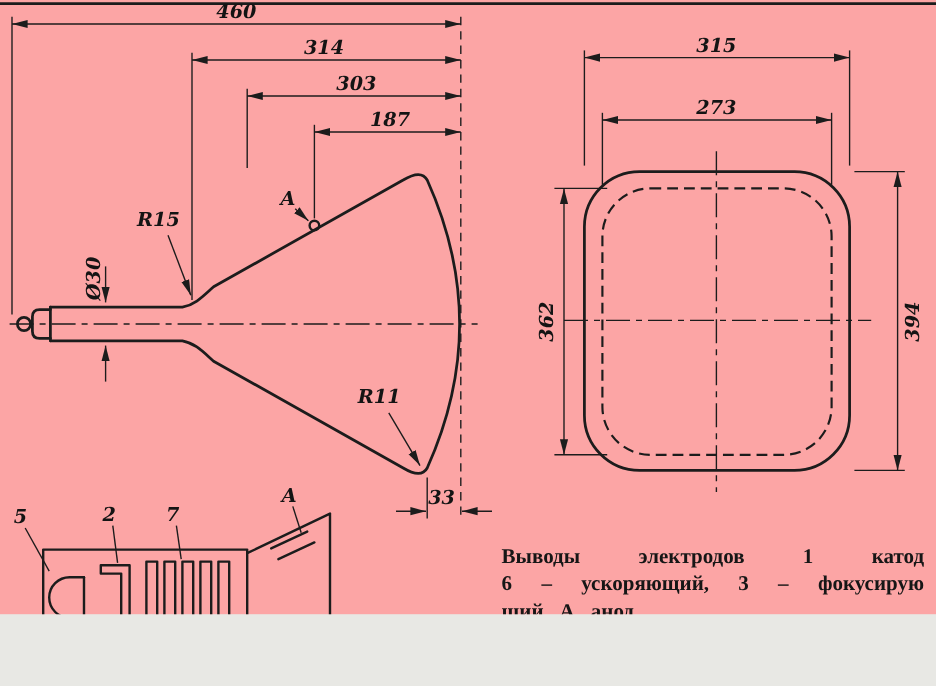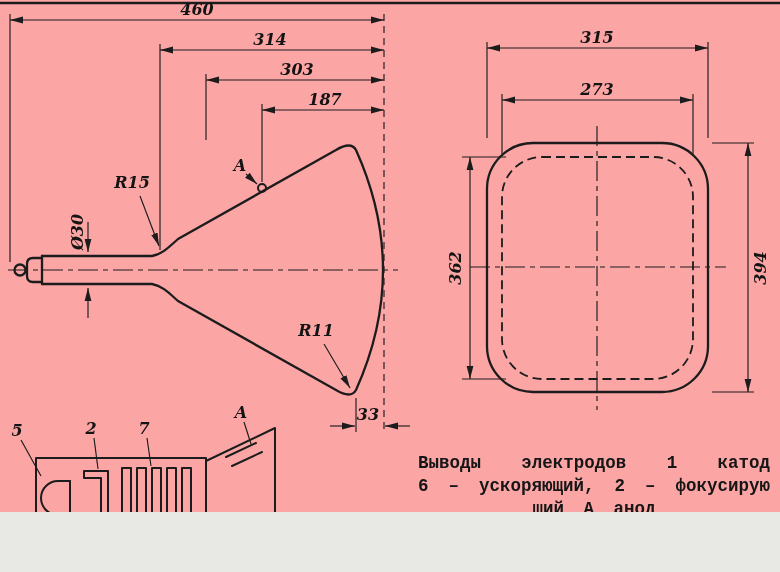--- a/index.html
+++ b/index.html
@@ -10,24 +10,24 @@
   .ol2{stroke:#1c1c1c;stroke-width:2;fill:none;stroke-linecap:round;stroke-linejoin:round;}
   .dim{stroke:#1c1c1c;stroke-width:1.15;fill:none;}
   .cl {stroke:#1c1c1c;stroke-width:1.15;fill:none;stroke-dasharray:20 5 5 5;}
   .dash{stroke:#1c1c1c;stroke-width:1.15;fill:none;stroke-dasharray:7 5;}
   .dashr{stroke:#1c1c1c;stroke-width:1.8;fill:none;stroke-dasharray:9 5;}
   .arrows{marker-start:url(#arr);marker-end:url(#arr);}
   .ae{marker-end:url(#arr);}
   text.t{font-family:"DejaVu Serif",serif;font-style:italic;font-weight:700;font-size:16px;
          fill:#141414;text-anchor:middle;}
   .caption{position:absolute;left:418px;top:452px;width:352px;
-           font-family:Liberation Mono, monospace;
+           font-family:Liberation Serif, serif;
            font-weight:700;font-size:17.5px;line-height:1.32;color:#161616;}
   .cap-line.j{text-align:justify;text-align-last:justify;}
-  .cap-line.last{word-spacing:9px;text-align:center;}
+  .cap-line.last{word-spacing:9px;}
 </style>
 </head>
 <body>
 
 <div class="page">
 <svg width="780" height="572" viewBox="0 0 780 572">
   <defs>
     <marker id="arr" orient="auto-start-reverse" markerUnits="userSpaceOnUse" markerWidth="14" markerHeight="8" refX="13" refY="4">
       <path d="M13,4 L0,0.6 L0,7.4 Z" fill="#1c1c1c"></path>
     </marker>
@@ -142,16 +142,16 @@
     <text class="t" x="241" y="418">A</text>
     <text class="t" x="15" y="558">4</text>
     <text class="t" x="57" y="562">1</text>
     <text class="t" x="151" y="562">6</text>
     <text class="t" x="183" y="562">3</text>
   </g>
 </svg>
 
 <div class="caption">
   <div class="cap-line j">Выводы электродов 1 катод</div>
-  <div class="cap-line j">6 – ускоряющий, 2 – фокусирую</div>
+  <div class="cap-line j">6 – ускоряющий, 3 – фокусирую</div>
   <div class="cap-line last">щий А анод</div>
 </div>
 </div>
 
 </body></html>

